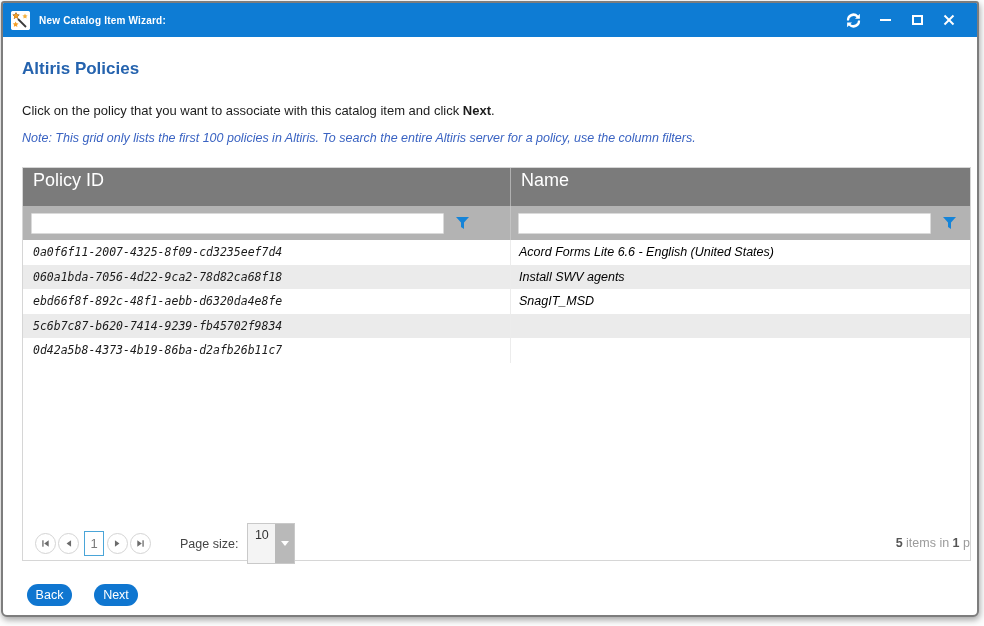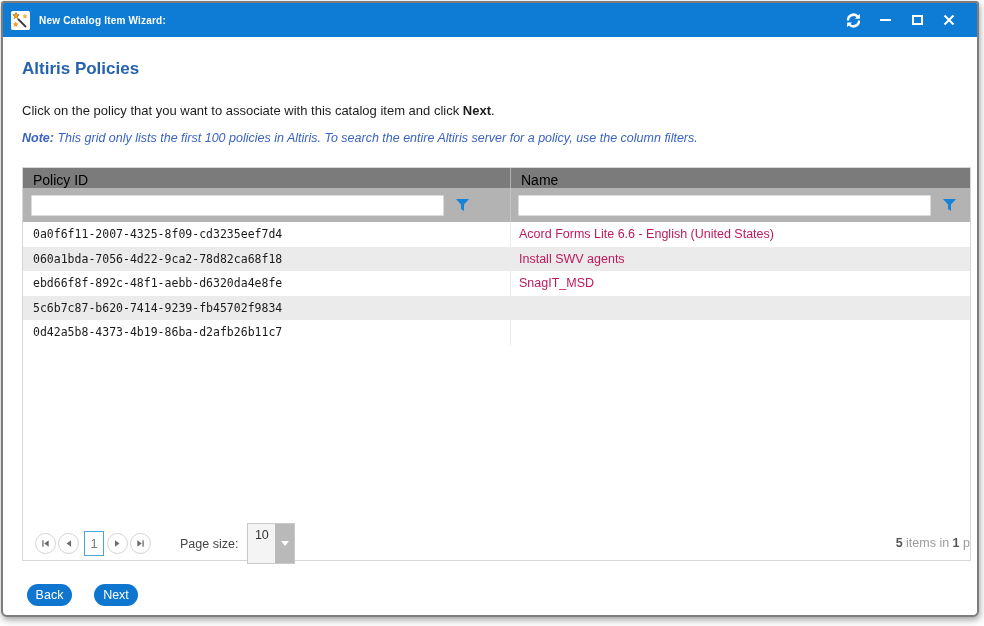--- a/index.html
+++ b/index.html
@@ -25,49 +25,49 @@
   .titlebar-spacer { flex: 1; }
   .win-controls { display: flex; align-items: center; gap: 16px; padding-right: 8px; }
   .win-btn { width: 16px; height: 16px; display: flex; align-items: center; justify-content: center; cursor: pointer; }
   .min-glyph { width: 11px; height: 2px; background: #fff; display: block; }
   .max-glyph { width: 11px; height: 10px; border: 2px solid #fff; display: block; }
 
   
   .heading { position: absolute; left: 19px; top: 56px; font-size: 17px; font-weight: bold; color: #2563ae; }
   .instruction { position: absolute; left: 19px; top: 100px; font-size: 13px; color: #1c1c1c; }
   .note { position: absolute; left: 19px; top: 128px; font-size: 12.5px; font-style: italic; color: #3a63c2; }
-  .note .note-label { font-weight: bold; }
+  .note .note-label { font-weight: normal; }
 
   
   .grid {
     position: absolute; left: 19px; top: 164px; width: 949px; height: 394px;
     border: 1px solid #d6d6d6; background: #fff;
   }
-  .grid-header { display: flex; height: 20px; background: #7b7b7b; color: #000000; font-size: 14px; }
+  .grid-header { display: flex; height: 38px; background: #7b7b7b; color: #ffffff; font-size: 18px; }
   .grid-header .hcell { line-height: 24px; padding-left: 10px; }
   .hcell-1 { width: 488px; border-right: 1px solid #b0b0b0; }
   .hcell-2 { flex: 1; }
 
   .filter-row { display: flex; height: 34px; background: #b3b3b3; }
   .fcell { display: flex; align-items: center; }
   .fcell-1 { width: 488px; border-right: 1px solid #c4c4c4; padding-left: 8px; }
   .fcell-2 { flex: 1; padding-left: 7px; }
   .filter-input {
     flex: 1; height: 21px; border: 1px solid #dadada; border-radius: 1px;
     background: #fff; font-size: 12px; padding: 0 4px; outline: none;
   }
   .funnel-btn { background: none; border: none; cursor: pointer; display: flex; align-items: center; }
   .fcell-1 .funnel-btn { margin: 0 41px 0 12px; }
   .fcell-2 .funnel-btn { margin: 0 14px 0 12px; }
 
-  .grid-row { display: flex; height: 24.6px; background: #fff; cursor: pointer; }
+  .grid-row { display: flex; height: 24.6px; background: #fff; cursor: pointer; font-style: italic; }
   .grid-row.alt { background: #ebebeb; }
   .cell { line-height: 24.6px; white-space: nowrap; overflow: hidden; }
   .cell-id { width: 488px; padding-left: 10px; font-family: "DejaVu Sans Mono", monospace; font-size: 11.5px; color: #1a1a1a; border-right: 1px solid #ececec; }
-  .cell-name { flex: 1; padding-left: 8px; font-size: 12.5px; color: #be185d; }
+  .cell-name { flex: 1; padding-left: 8px; font-size: 12.5px; color: #000000; }
 
   
   .pager {
     position: absolute; left: 0; right: 0; bottom: 0; height: 33px;
     background: #fff; display: flex; align-items: center; padding-left: 12px;
   }
   .pg-btn {
     width: 21px; height: 21px; border-radius: 50%; border: 1px solid #d4d4d4;
     background: #fff; display: flex; align-items: center; justify-content: center;
     margin-right: 2px; cursor: pointer; flex: 0 0 auto;

